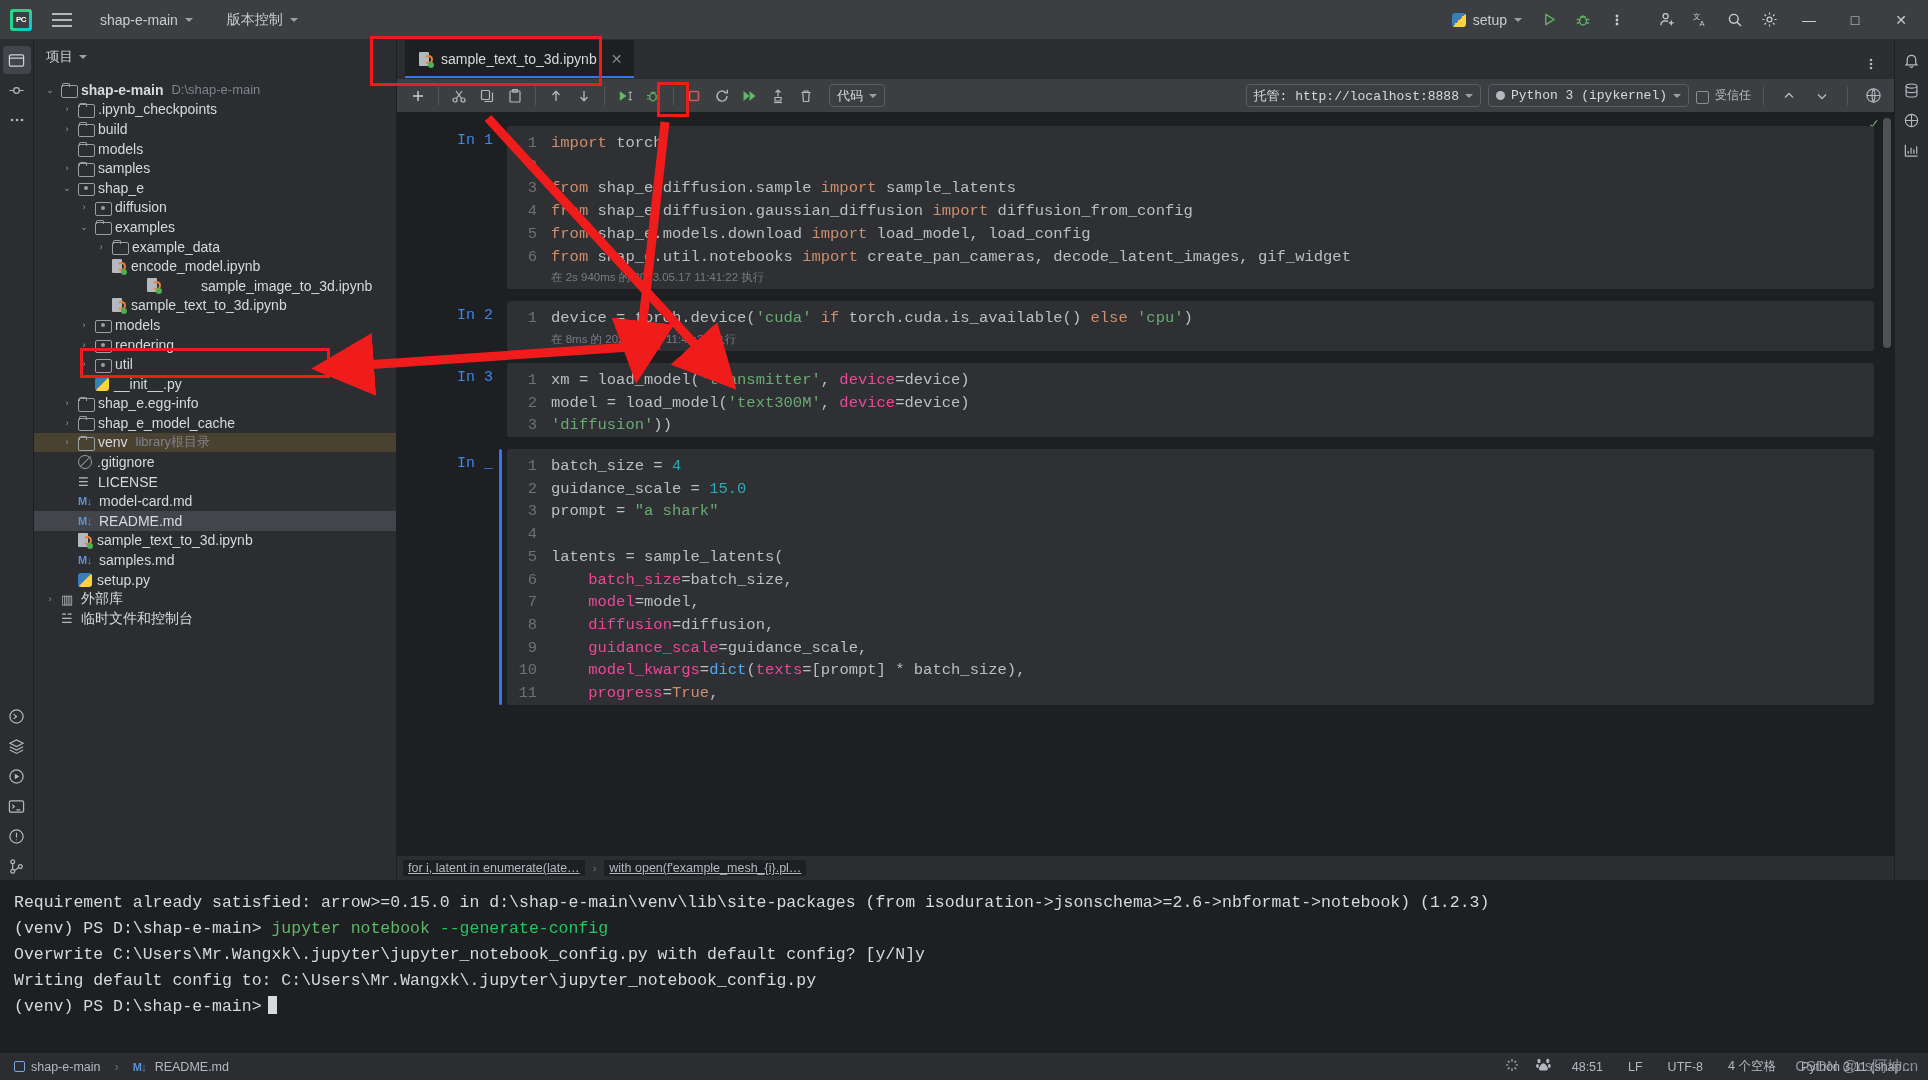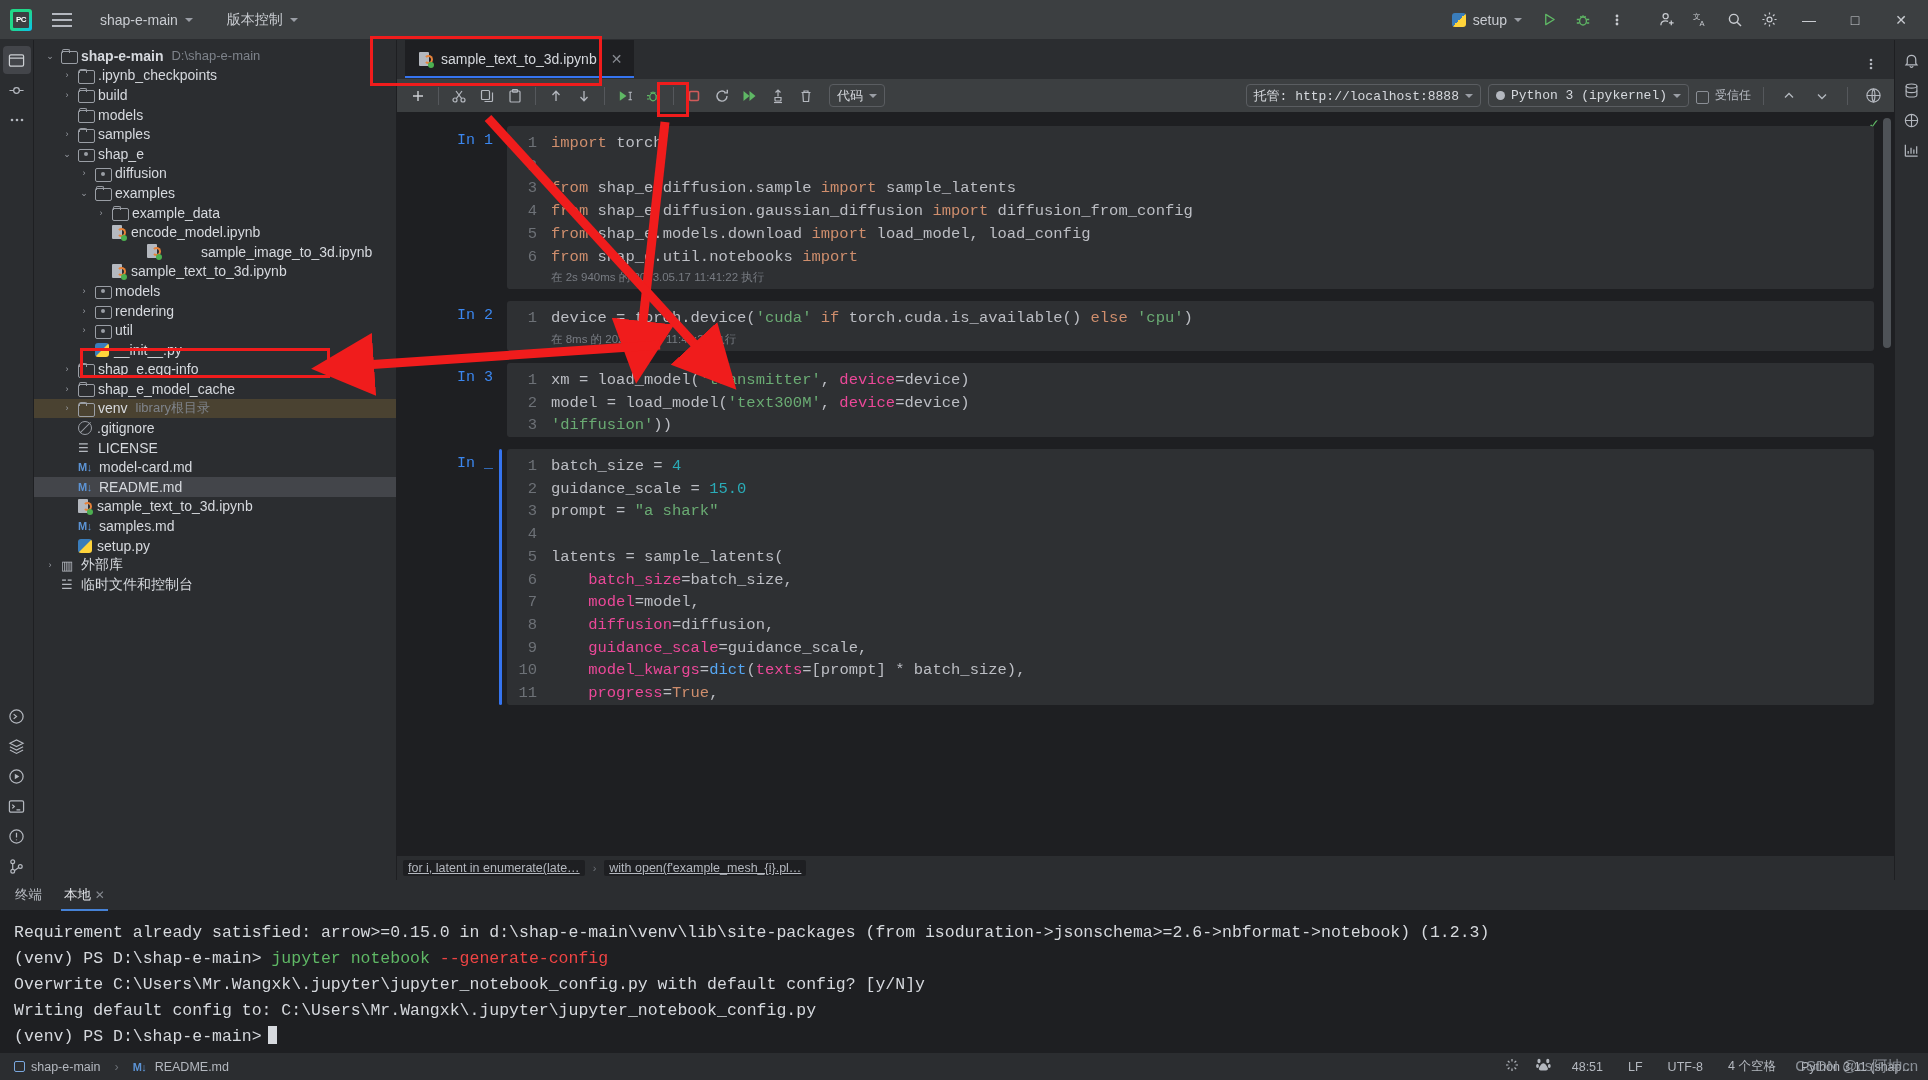--- a/index.html
+++ b/index.html
@@ -161,21 +161,21 @@
   .breadcrumb .sepc { color:#6d7177; font-size:11px;}
 
   
   .terminal { background:#1e1f22; flex:0 0 auto; display:flex; flex-direction:column; }
   .term-tabs { height:30px; display:flex; align-items:center; gap:16px; padding: 0 12px; background:#2b2d30; font-size:13.5px; color:#b4b8bf; flex:0 0 30px;}
   .term-tabs .t { padding: 5px 3px 6px; cursor:pointer; position:relative;}
   .term-tabs .t.active { color:#dfe1e5; }
   .term-tabs .t.active::after { content:''; position:absolute; left:0; right:0; bottom:-1px; height:2px; background:#4682d6;}
   .term-body { padding: 10px 14px; font-family:"Liberation Mono", monospace; font-size:16.5px; line-height:26px; color:#d6d9de; white-space:pre; flex:1 1 auto;}
   .tgreen { color:#5fb865; }
-  .tblue { color:#ef4444; }
+  .tblue { color:#22c55e; }
   .tcursor { display:inline-block; width:9px; height:18px; background:#d6d9de; vertical-align:-3px; margin-left:6px;}
 
   
   .statusbar {
     height: 28px; background:#2b2d30; display:flex; align-items:center; font-size:12.5px; color:#b4b8bf;
     border-top:1px solid #1e1f22; padding: 0 10px; gap:10px; flex:0 0 28px;
   }
   .statusbar .right { margin-left:auto; display:flex; align-items:center; gap:17px;}
   .sb-item { display:flex; align-items:center; gap:6px; cursor:pointer; padding: 2px 4px; border-radius:3px;}
 
@@ -325,20 +325,24 @@
         <svg width="17" height="17" viewBox="0 0 18 18" fill="none" stroke="#b4b8bf" stroke-width="1.3">
             <circle cx="5" cy="4" r="2"></circle>
             <circle cx="5" cy="14" r="2"></circle>
             <circle cx="13" cy="9" r="2"></circle>
             <path d="M5 6v6M7 13.2l4-2.8"></path>
           </svg>
       </div>
     </div>
 
     <div class="project">
+      <div class="project-header">
+        <span>项目</span>
+        <span class="chev"></span>
+      </div>
       <div class="tree" id="tree">
           <div class="trow" style="padding-left: 10px;">
             <span class="arrow">⌄</span>
             <span class="folder"></span>
             <span class="tname bold">shap-e-main</span>
             <span class="tpath">D:\shap-e-main</span>
           </div>
           <div class="trow" style="padding-left: 27px;">
             <span class="arrow">›</span>
             <span class="folder"></span>
@@ -652,21 +656,21 @@
             <div class="nb-thumb"></div>
           </div>
       <div class="cell">
             <div class="inlabel">In 1</div>
             <div class="cell-inner">
               <div class="code-line"><span class="lno">1</span><span class="kw">import </span><span class="plain">torch</span></div>
               <div class="code-line"><span class="lno">2</span></div>
               <div class="code-line"><span class="lno">3</span><span class="kw">from </span><span class="plain">shap_e.diffusion.sample </span><span class="kw">import </span><span class="plain">sample_latents</span></div>
               <div class="code-line"><span class="lno">4</span><span class="kw">from </span><span class="plain">shap_e.diffusion.gaussian_diffusion </span><span class="kw">import </span><span class="plain">diffusion_from_config</span></div>
               <div class="code-line"><span class="lno">5</span><span class="kw">from </span><span class="plain">shap_e.models.download </span><span class="kw">import </span><span class="plain">load_model, load_config</span></div>
-              <div class="code-line"><span class="lno">6</span><span class="kw">from </span><span class="plain">shap_e.util.notebooks </span><span class="kw">import </span></div>
+              <div class="code-line"><span class="lno">6</span><span class="kw">from </span><span class="plain">shap_e.util.notebooks </span><span class="kw">import </span><span class="plain">create_pan_cameras, decode_latent_images, gif_widget</span></div>
               <div class="exec-info">在 2s 940ms 的 2023.05.17 11:41:22 执行</div>
             </div>
           </div>
           <div class="cell">
             <div class="inlabel">In 2</div>
             <div class="cell-inner">
               <div class="code-line"><span class="lno">1</span><span class="plain">device = torch.device(</span><span class="str">'cuda'</span><span class="plain"> </span><span class="kw">if </span><span class="plain">torch.cuda.is_available() </span><span class="kw">else </span><span class="str">'cpu'</span><span class="plain">)</span></div>
               <div class="exec-info">在 8ms 的 2023.05.17 11:41:22 执行</div>
             </div>
           </div>
@@ -726,24 +730,20 @@
       <div class="rail-btn">
         <svg width="17" height="17" viewBox="0 0 18 18" fill="none" stroke="#b4b8bf" stroke-width="1.3">
             <path d="M2.5 15V3M2.5 15h13"></path>
             <path d="M5.5 12.5v-3M8.5 12.5V6M11.5 12.5V8M14.5 12.5V4.5"></path>
           </svg>
       </div>
     </div>
   </div>
 
   <div class="terminal" style="height:172px">
-    <div class="term-tabs" id="term-tabs">
-        <div class="t"><span>终端</span></div>
-        <div class="t active"><span>本地</span> <span style="color:#868a91;font-size:12px">✕</span></div>
-      </div>
     <div class="term-body" id="term-body"><div><span class="">Requirement already satisfied: arrow&gt;=0.15.0 in d:\shap-e-main\venv\lib\site-packages (from isoduration-&gt;jsonschema&gt;=2.6-&gt;nbformat-&gt;notebook) (1.2.3)</span></div><div><span class="">(venv) PS D:\shap-e-main&gt; </span><span class="tgreen">jupyter notebook </span><span class="tblue">--generate-config</span></div><div><span class="">Overwrite C:\Users\Mr.Wangxk\.jupyter\jupyter_notebook_config.py with default config? [y/N]y</span></div><div><span class="">Writing default config to: C:\Users\Mr.Wangxk\.jupyter\jupyter_notebook_config.py</span></div><div><span class="">(venv) PS D:\shap-e-main&gt;</span><span class="tcursor"></span></div></div>
   </div>
 
   <div class="statusbar">
     <div class="sb-item">
       <span style="width:11px;height:11px;border:1.3px solid #7aa7dd;border-radius:2px;display:inline-block"></span>
       <span>shap-e-main</span>
     </div>
     <span class="sepc" style="color:#6d7177">›</span>
     <div class="sb-item">

